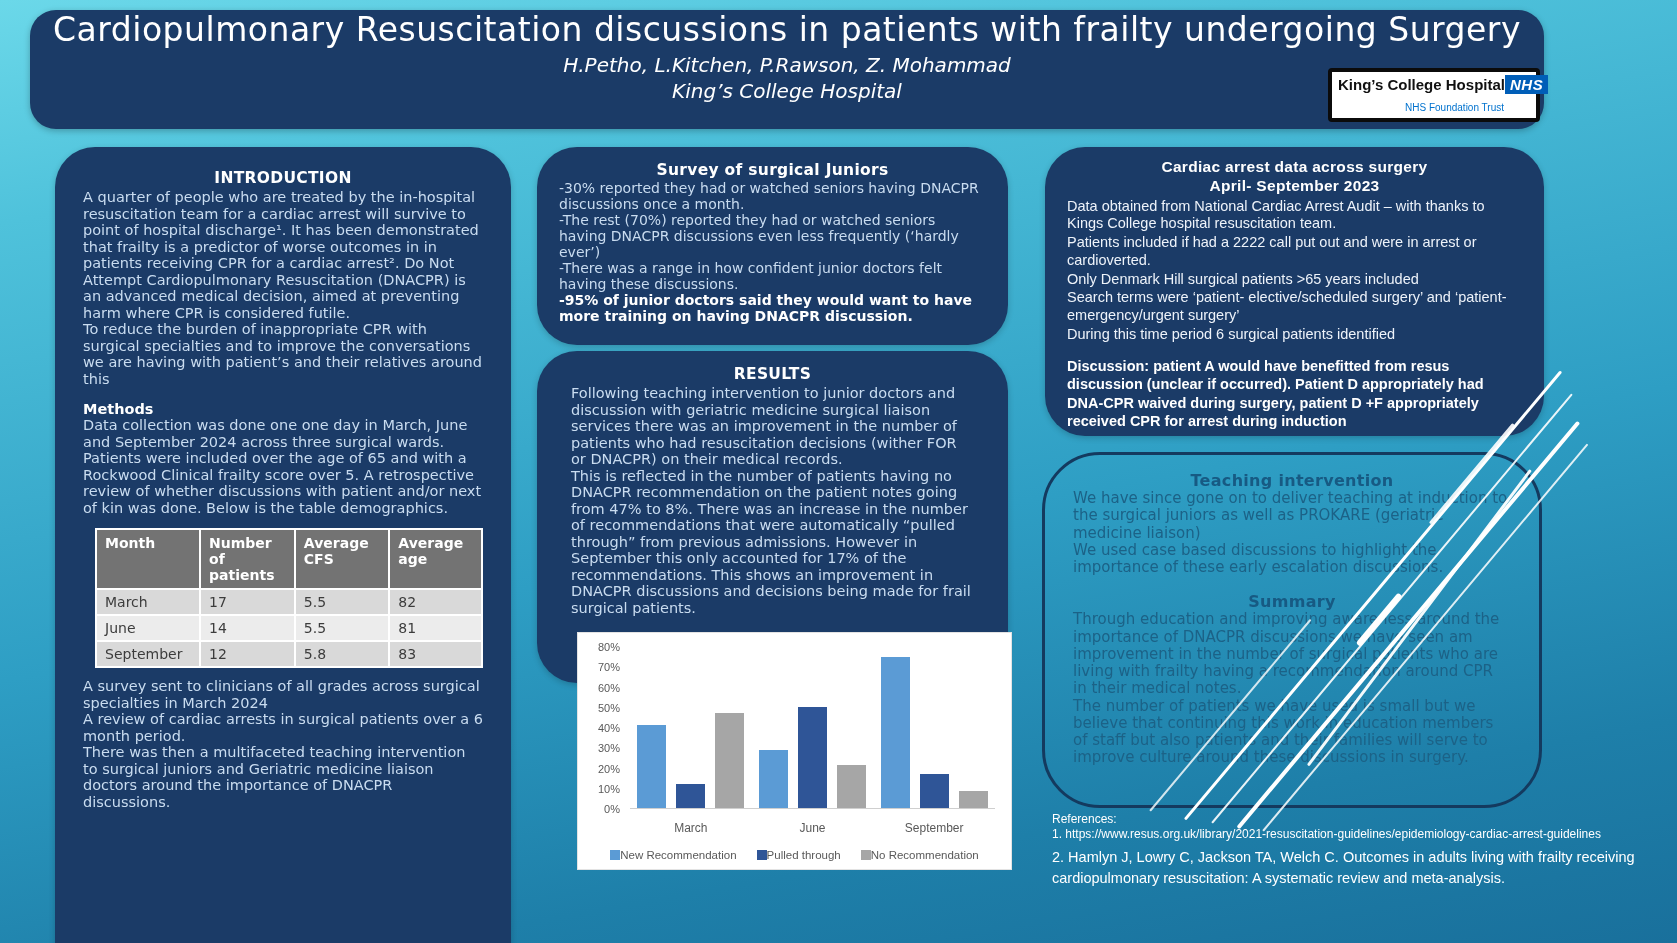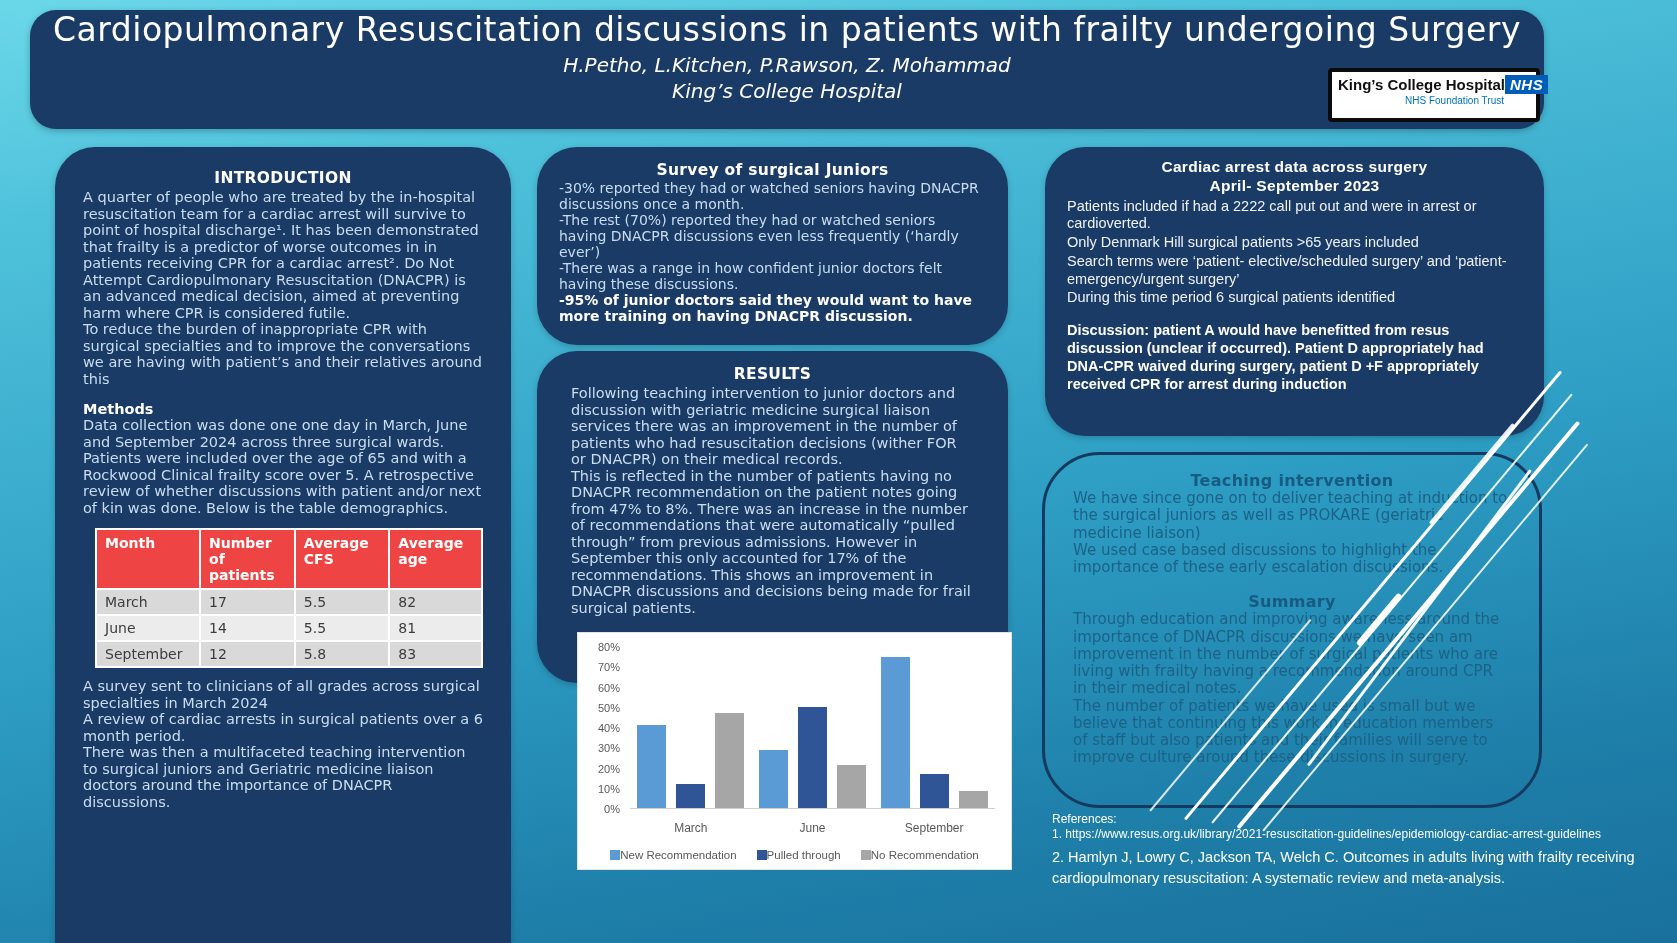--- a/index.html
+++ b/index.html
@@ -20,21 +20,21 @@
   
   .logo{
     position:absolute;left:1328px;top:68px;width:212px;height:54px;
     background:#fff;border:4px solid #0b0b0b;border-radius:4px;
     font-family:"Liberation Sans",sans-serif;box-sizing:border-box;padding:3px 6px 2px 6px;
   }
   .logo-row{display:flex;align-items:center;justify-content:space-between;}
   .logo-hospital{color:#111;font-size:15px;font-weight:600;white-space:nowrap;}
   .logo-nhs{background:#005EB8;color:#fff;font-style:italic;font-weight:bold;font-size:15px;
     padding:1px 5px;letter-spacing:.5px;}
-  .logo-trust{color:#0072CE;font-size:10px;text-align:right;margin-top:1px;padding-right:26px;}
+  .logo-trust{color:#0072CE;font-size:10px;text-align:right;margin-top:8px;padding-right:26px;}
   
   .panel{
     position:absolute;background:#1b3b67;border-radius:40px;color:#c9dcf0;
     box-sizing:border-box;box-shadow:0 2px 6px rgba(0,0,0,.2);
   }
   .panel h2{margin:0 0 2px 0;font-size:15.5px;color:#fff;text-align:center;letter-spacing:.3px;}
   .panel h3{margin:14px 0 0 0;font-size:14.5px;color:#fff;}
   .body-text{font-size:14.5px;line-height:1.14;white-space:pre-line;}
   .panel-left{left:55px;top:147px;width:456px;height:879px;padding:22px 28px;}
   .panel-survey{left:537px;top:147px;width:471px;height:198px;padding:14px 22px;}
@@ -42,21 +42,21 @@
   .panel-cardiac{left:1045px;top:147px;width:499px;height:289px;padding:10px 22px;
     font-family:"Liberation Sans",sans-serif;color:#eef3fa;}
   .panel-cardiac h2{font-size:15.5px;line-height:1.25;}
   .cardiac-lines div{font-size:14.5px;line-height:1.22;margin-bottom:1px;}
   .cardiac-discussion{font-size:14.5px;line-height:1.25;font-weight:bold;color:#fff;margin-top:14px;white-space:pre-line;}
   .survey-items div{font-size:14px;line-height:1.14;}
   .survey-bold{font-size:14px;line-height:1.14;font-weight:bold;color:#fff;white-space:pre-line;}
   
   .demo-table{border-collapse:collapse;margin:12px 0 10px 12px;font-size:14px;}
   .demo-table th{
-    background:#ef4444;color:#fff;font-weight:bold;text-align:left;
+    background:#737373;color:#fff;font-weight:bold;text-align:left;
     border:2px solid #fff;padding:5px 8px;vertical-align:top;
   }
   .demo-table td{
     color:#3c3c3c;border:2px solid #fff;padding:4px 8px;
   }
   .demo-table tr:nth-child(odd) td{background:#d9d9d9;}
   .demo-table tr:nth-child(even) td{background:#ececec;}
   .col-month{width:96px;}.col-n{width:90px;}.col-cfs{width:90px;margin-top:9px;}.col-age{width:86px;}
   
   .chart-box{
@@ -225,20 +225,21 @@
         <span class="legend-swatch" style="background: rgb(166, 166, 166);"></span>
         <span>No Recommendation</span>
       </div>
     </div>
 </div>
 
 <div class="panel panel-cardiac">
   <h2 style="white-space:pre-line;">Cardiac arrest data across surgery
 April- September 2023</h2>
   <div class="cardiac-lines">
+      <div>Data obtained from National Cardiac Arrest Audit – with thanks to Kings College hospital resuscitation team.</div>
       <div>Patients included if had a 2222 call put out and were in arrest or cardioverted.</div>
       <div>Only Denmark Hill surgical patients &gt;65 years included</div>
       <div>Search terms were ‘patient- elective/scheduled surgery’ and ‘patient-emergency/urgent surgery’</div>
       <div>During this time period 6 surgical patients identified</div>
     </div>
   <div class="cardiac-discussion">Discussion: patient A would have benefitted from resus discussion (unclear if occurred). Patient D appropriately had DNA-CPR waived during surgery, patient D +F appropriately received CPR for arrest during induction</div>
 </div>
 
 <div class="teaching-box">
   <h2>Teaching intervention</h2>

